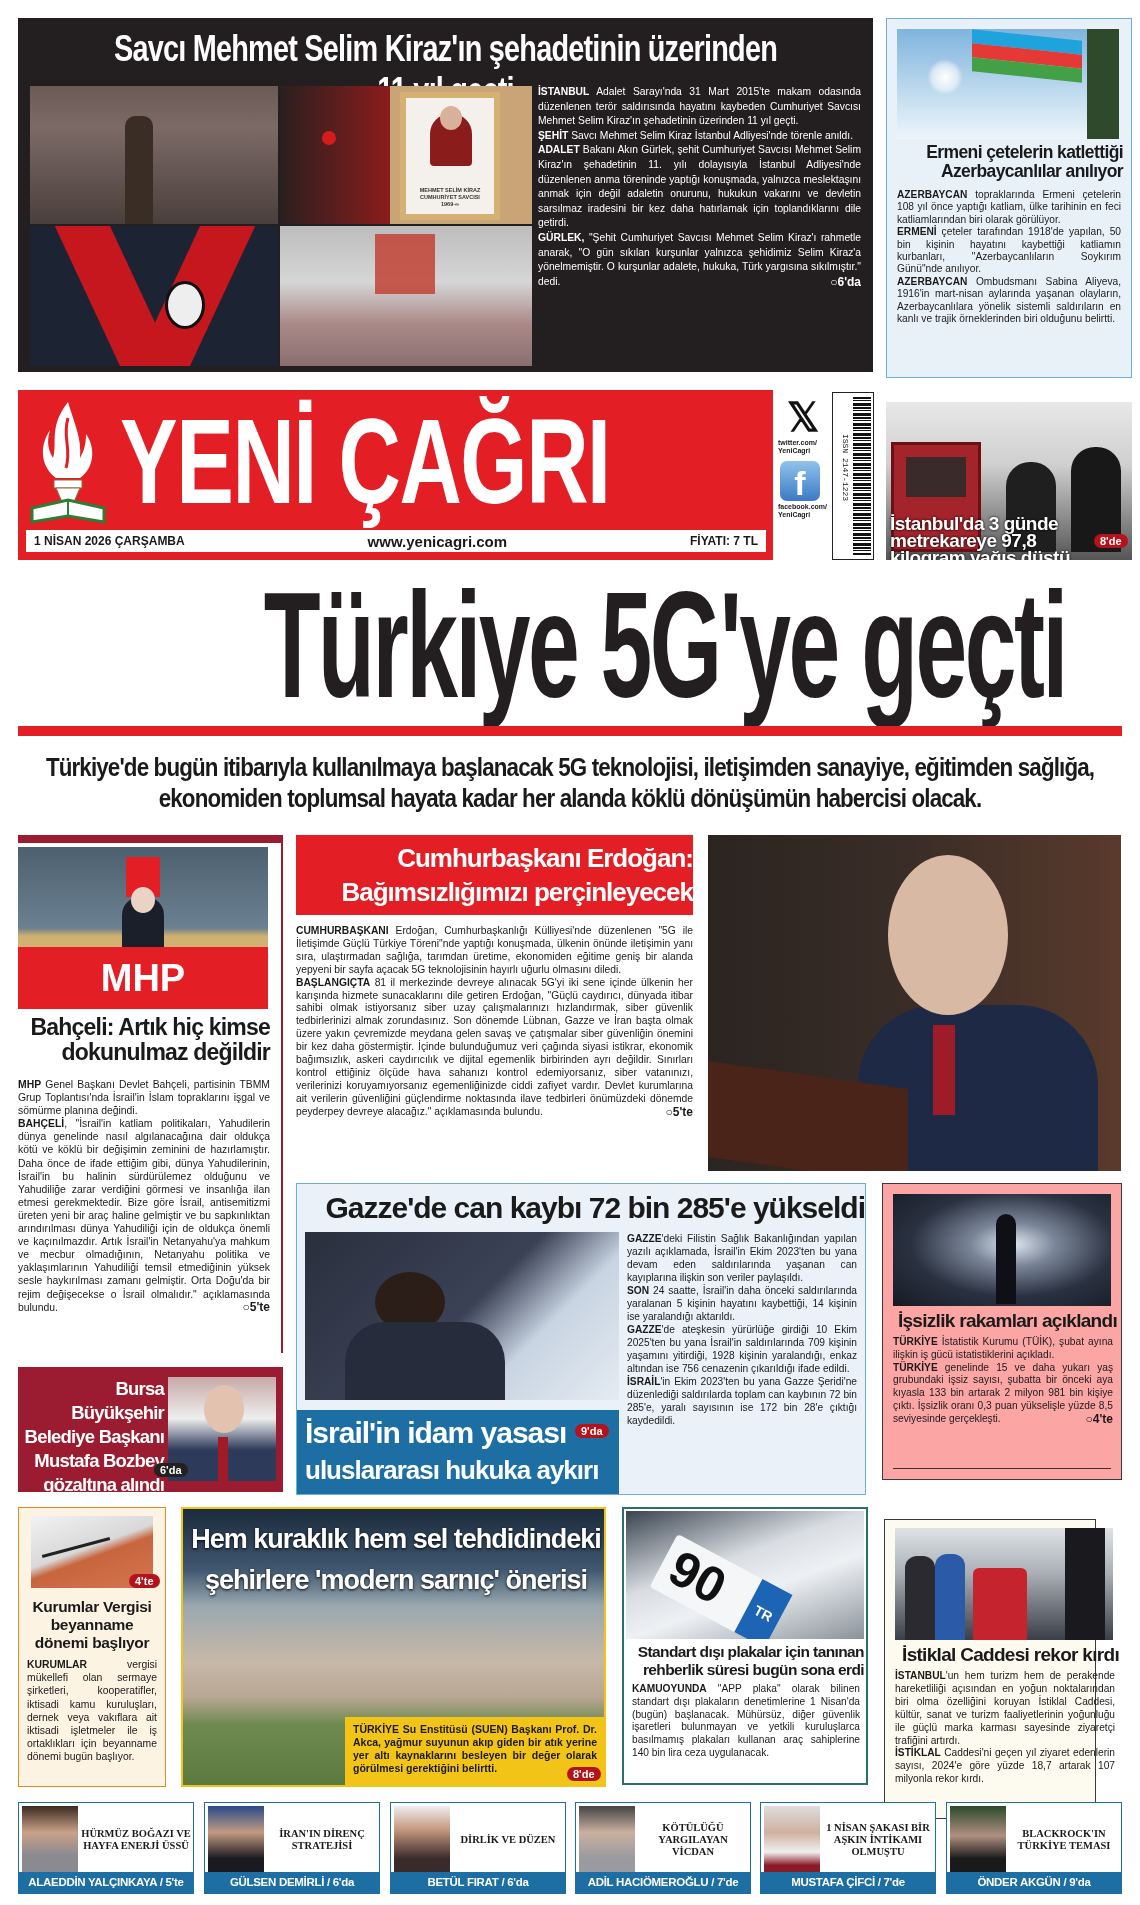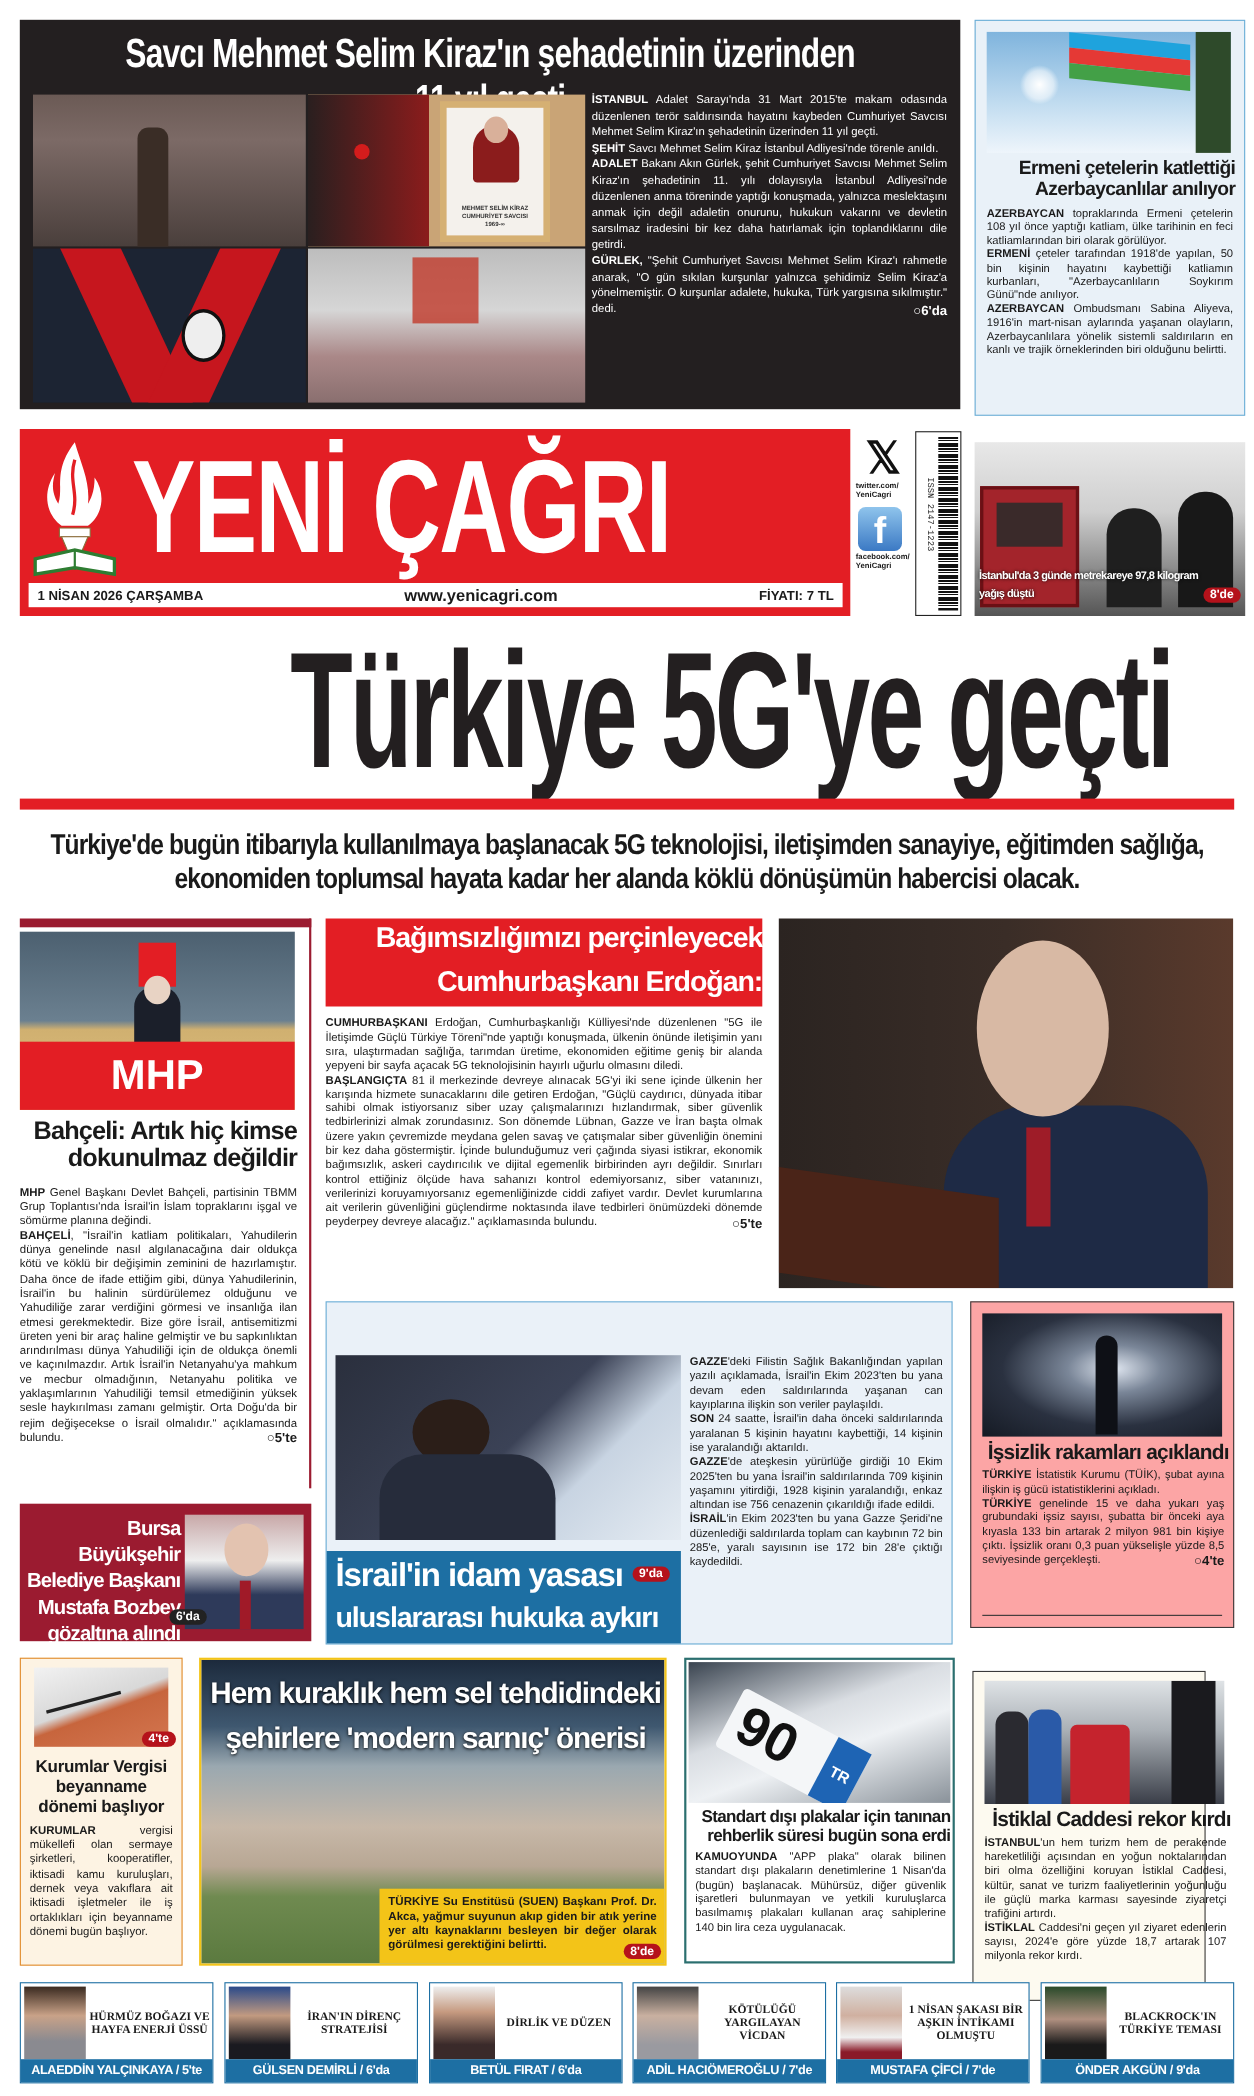--- a/index.html
+++ b/index.html
@@ -132,21 +132,21 @@
   <div style="position:absolute;left:20px;top:4px;width:18px;height:158px;background:repeating-linear-gradient(180deg,#111 0 2px,#fff 2px 3px,#111 3px 4px,#fff 4px 6px,#111 6px 9px,#fff 9px 10px)"></div>
   <div style="position:absolute;left:-58px;top:70px;width:140px;font-size:8px;font-family:'Liberation Mono',monospace;transform:rotate(90deg);text-align:center">ISSN 2147-1223</div>
 
 </div>
 
 <div id="rain" class="abs photo" style="background:linear-gradient(180deg,#e8e8e8 0%,#cfcfcf 40%,#555 100%)">
   <div style="position:absolute;left:5px;top:40px;width:90px;height:110px;background:#a3242b;border:3px solid #6b1015"></div>
   <div style="position:absolute;left:20px;top:55px;width:60px;height:40px;background:#3a2a2a"></div>
   <div style="position:absolute;left:120px;top:60px;width:50px;height:90px;background:#1f1f1f;border-radius:24px 24px 0 0"></div>
   <div style="position:absolute;left:185px;top:45px;width:50px;height:105px;background:#181818;border-radius:24px 24px 0 0"></div>
-  <div class="abs hl" style="left:4px;top:113px;width:200px;color:#fff;font-size:10px;line-height:17px;text-align:left;letter-spacing:-0.5px;text-shadow:0 0 3px #000">İstanbul'da 3 günde metrekareye 97,8 kilogram yağış düştü</div>
+  <div class="abs hl" style="left:4px;top:113px;width:200px;color:#fff;font-size:19px;line-height:17px;text-align:left;letter-spacing:-0.5px;text-shadow:0 0 3px #000">İstanbul'da 3 günde metrekareye 97,8 kilogram yağış düştü</div>
   <span class="abs pill" style="left:208px;top:132px;font-size:11px">8'de</span>
 </div>
 
 <div id="main-hl" class="abs">
   <span style="display:inline-block;transform:scaleX(0.62);transform-origin:center;">Türkiye 5G'ye geçti</span>
 </div>
 <div id="red-rule" class="abs"></div>
 <div id="spot" class="abs" style="transform:scaleX(0.86);transform-origin:center top;left:-60px;width:1260px">Türkiye'de bugün itibarıyla kullanılmaya başlanacak 5G teknolojisi, iletişimden sanayiye, eğitimden sağlığa, ekonomiden toplumsal hayata kadar her alanda köklü dönüşümün habercisi olacak.</div>
 
 <div id="bah" class="abs">
@@ -158,35 +158,36 @@
     <div style="position:absolute;left:0;top:100px;width:250px;height:62px;background:#e31e24;color:#fff;font-weight:700;font-size:38px;text-align:center;line-height:62px">MHP</div>
   </div>
   <div class="abs hl" style="left:0;top:180px;width:252px;font-size:23px;line-height:25px;letter-spacing:-0.8px">Bahçeli: Artık hiç kimse dokunulmaz değildir</div>
   <div class="abs body-text" style="left:0;top:243px;width:252px;font-size:10.4px;line-height:13.1px">
     <p><b>MHP</b><span> Genel Başkanı Devlet Bahçeli, partisinin TBMM Grup Toplantısı'nda İsrail'in İslam topraklarını işgal ve sömürme planına değindi.</span></p>
     <p><b>BAHÇELİ</b><span>, "İsrail'in katliam politikaları, Yahudilerin dünya genelinde nasıl algılanacağına dair oldukça kötü ve köklü bir değişimin zeminini de hazırlamıştır. Daha önce de ifade ettiğim gibi, dünya Yahudilerinin, İsrail'in bu halinin sürdürülemez olduğunu ve Yahudiliğe zarar verdiğini görmesi ve insanlığa ilan etmesi gerekmektedir. Bize göre İsrail, antisemitizmi üreten yeni bir araç haline gelmiştir ve bu sapkınlıktan arındırılması dünya Yahudiliği için de oldukça önemli ve kaçınılmazdır. Artık İsrail'in Netanyahu'ya mahkum ve mecbur olmadığının, Netanyahu politika ve yaklaşımlarının Yahudiliği temsil etmediğinin yüksek sesle haykırılması zamanı gelmiştir. Orta Doğu'da bir rejim değişecekse o İsrail olmalıdır." açıklamasında bulundu.</span> <span class="ref">5'te</span></p>
   </div>
 </div>
 
 <div id="erd-hl" class="abs">
+  <div class="hl" style="font-size:26px;line-height:34px;margin-top:6px;letter-spacing:-1px">Cumhurbaşkanı Erdoğan:</div>
   <div class="hl" style="font-size:26px;line-height:34px;letter-spacing:-1px">Bağımsızlığımızı perçinleyecek</div>
-  <div class="hl" style="font-size:26px;line-height:34px;margin-top:6px;letter-spacing:-1px">Cumhurbaşkanı Erdoğan:</div>
 </div>
 <div id="erd-body" class="abs body-text" style="font-size:10.3px;line-height:12.9px">
   <p><b>CUMHURBAŞKANI</b><span> Erdoğan, Cumhurbaşkanlığı Külliyesi'nde düzenlenen "5G ile İletişimde Güçlü Türkiye Töreni"nde yaptığı konuşmada, ülkenin önünde iletişimin yanı sıra, ulaştırmadan sağlığa, tarımdan üretime, ekonomiden eğitime geniş bir alanda yepyeni bir sayfa açacak 5G teknolojisinin hayırlı uğurlu olmasını diledi.</span></p>
   <p><b>BAŞLANGIÇTA</b><span> 81 il merkezinde devreye alınacak 5G'yi iki sene içinde ülkenin her karışında hizmete sunacaklarını dile getiren Erdoğan, "Güçlü caydırıcı, dünyada itibar sahibi olmak istiyorsanız siber uzay çalışmalarınızı hızlandırmak, siber güvenlik tedbirlerinizi almak zorundasınız. Son dönemde Lübnan, Gazze ve İran başta olmak üzere yakın çevremizde meydana gelen savaş ve çatışmalar siber güvenliğin önemini bir kez daha göstermiştir. İçinde bulunduğumuz veri çağında siyasi istikrar, ekonomik bağımsızlık, askeri caydırıcılık ve dijital egemenlik birbirinden ayrı değildir. Sınırları kontrol ettiğiniz ölçüde hava sahanızı kontrol edemiyorsanız, siber vatanınızı, verilerinizi koruyamıyorsanız egemenliğinizde ciddi zafiyet vardır. Devlet kurumlarına ait verilerin güvenliğini güçlendirme noktasında ilave tedbirleri önümüzdeki dönemde peyderpey devreye alacağız." açıklamasında bulundu.</span> <span class="ref">5'te</span></p>
 </div>
 <div id="erd-photo" class="abs photo" style="background:linear-gradient(90deg,#2b2421 0%,#3a2d27 50%,#5a3a2c 100%)">
   <div style="position:absolute;left:150px;top:170px;width:240px;height:166px;background:#1e2a45;border-radius:80px 80px 0 0"></div>
   <div style="position:absolute;left:180px;top:20px;width:120px;height:160px;border-radius:50%;background:#d8b9a4"></div>
   <div style="position:absolute;left:225px;top:190px;width:22px;height:90px;background:#9e1c28"></div>
   <div style="position:absolute;left:0;top:240px;width:200px;height:96px;background:#4a2418;transform:skewY(8deg)"></div>
 </div>
 
 <div id="gaza" class="abs">
+  <div class="abs hl" style="left:0;top:6px;width:568px;font-size:30px;line-height:36px;letter-spacing:-1px">Gazze'de can kaybı 72 bin 285'e yükseldi</div>
   <div class="photo" style="left:8px;top:48px;width:314px;height:168px;background:linear-gradient(135deg,#2a2f3d 0%,#3b4256 50%,#c8d4e2 70%,#e4ebf2 100%)">
     <div style="position:absolute;left:70px;top:40px;width:70px;height:60px;border-radius:50%;background:#2b1e18"></div>
     <div style="position:absolute;left:40px;top:90px;width:160px;height:78px;background:#262c3b;border-radius:40px 40px 0 0"></div>
   </div>
   <div class="abs" style="left:0;top:226px;width:322px;height:84px;background:#1d6fa3;color:#fff">
     <div class="hl" style="position:absolute;left:8px;top:6px;font-size:30px;line-height:34px;text-align:left;letter-spacing:-1px">İsrail'in idam yasası</div>
     <span class="abs pill" style="left:278px;top:14px;font-size:11px">9'da</span>
     <div class="hl" style="position:absolute;left:8px;top:44px;font-size:26px;line-height:32px;text-align:left;letter-spacing:-1px">uluslararası hukuka aykırı</div>
   </div>
   <div class="abs body-text" style="left:330px;top:48px;width:230px;font-size:10.2px;line-height:13px">

